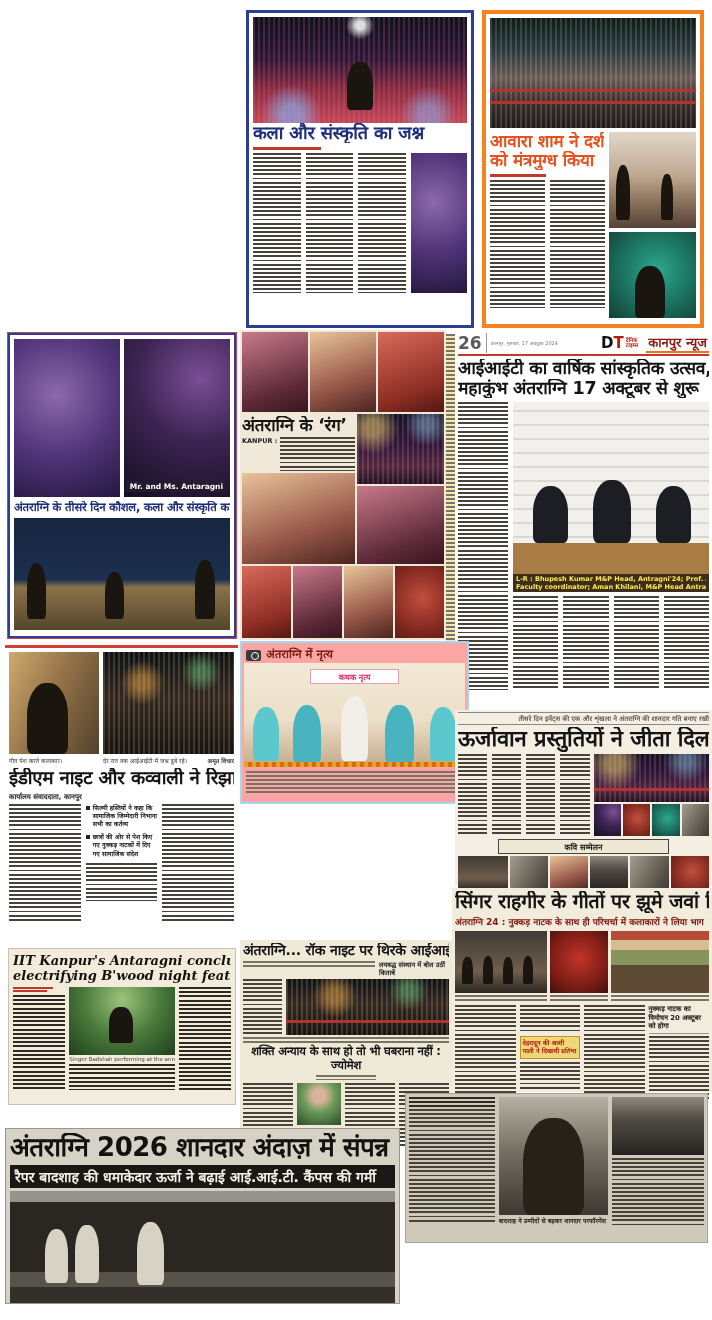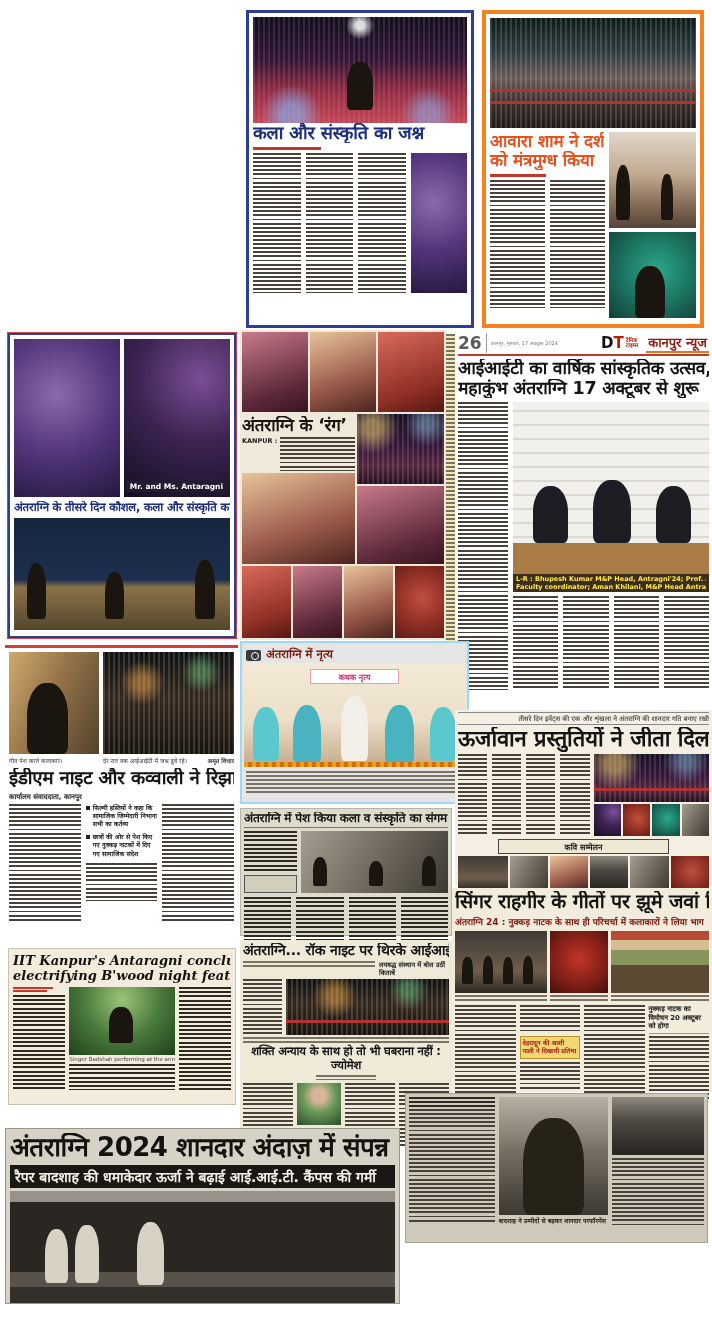--- a/index.html
+++ b/index.html
@@ -227,57 +227,37 @@
         <div style="display:flex;margin-bottom:5px">
           <div class="sqb"></div>
           <div style="font-size:6.3px;font-weight:700;line-height:1.3;color:#222">छात्रों की ओर से पेश किए गए नुक्कड़ नाटकों में दिए गए सामाजिक संदेश</div>
         </div>
         <div class="greek" style="height:38px"></div>
       </div>
       <div class="col greek"></div>
     </div>
   </div>
 
-  <div class="abs" style="left:240px;top:641px;width:229px;height:163px;border:2px solid #9fd8ef;background:#e5e5e5">
+  <div class="abs" style="left:240px;top:641px;width:229px;height:163px;border:2px solid #9fd8ef;background:#fca5a5">
     <div style="display:flex;height:20px;align-items:center">
       <div class="cam"></div>
       <div style="font-size:11.5px;font-weight:700;color:#7a1f12">अंतराग्नि में नृत्य</div>
     </div>
     <div class="ph p-kathak" style="height:104px;margin:0 2px">
       <div style="position:absolute;left:30%;top:6px;width:40%;background:#fff;border:1px solid #e8a0b0;color:#d8286a;font-size:8px;font-weight:700;text-align:center;padding:1px 0">कथक नृत्य</div>
       <div class="fig" style="left:4%;bottom:6%;width:12%;height:52%;background:#5ac8cc"></div>
       <div class="fig" style="left:22%;bottom:4%;width:13%;height:56%;background:#49b4c0"></div>
       <div class="fig" style="left:44%;bottom:6%;width:12%;height:62%;background:#f2efe8"></div>
       <div class="fig" style="left:64%;bottom:4%;width:13%;height:56%;background:#49b4c0"></div>
       <div class="fig" style="left:84%;bottom:6%;width:12%;height:52%;background:#5ac8cc"></div>
       <div style="position:absolute;left:0;right:0;bottom:0;height:5px;background:repeating-linear-gradient(90deg,#e8a020 0 4px,#d86a10 4px 8px)"></div>
     </div>
     <div class="greek lt" style="height:24px;margin:4px 4px 0"></div>
   </div>
 
-  <div class="abs" style="left:240px;top:808px;width:212px;height:128px;background:#dedacc;border:1px solid #b8b4a6;padding:3px">
-    <div class="hd nowrap" style="font-size:12px;border-bottom:1px solid #777;padding-bottom:2px">अंतराग्नि में पेश किया कला व संस्कृति का संगम</div>
-    <div style="display:flex;gap:4px;margin-top:3px;height:62px">
-      <div style="width:26%;flex:none;display:flex;flex-direction:column;gap:3px">
-        <div class="greek dk" style="flex:1"></div>
-        <div class="greek dk" style="height:18px;border:1px solid #555;padding:2px;background:#d2cebe"></div>
-      </div>
-      <div class="ph p-bw" style="flex:1">
-        <div class="fig" style="left:8%;bottom:12%;width:10%;height:46%"></div>
-        <div class="fig" style="left:46%;bottom:12%;width:10%;height:40%"></div>
-        <div class="fig" style="left:82%;bottom:12%;width:10%;height:48%"></div>
-      </div>
-    </div>
-    <div class="cols" style="margin-top:4px;height:46px">
-      <div class="col greek dk"></div>
-      <div class="col greek dk"></div>
-      <div class="col greek dk"></div>
-      <div class="col greek dk"></div>
-    </div>
-  </div>
 
   <div class="abs" style="left:455px;top:710px;width:257px;height:176px;background:#f4efe2;padding:2px 3px">
     <div class="nowrap" style="font-size:6.8px;color:#222;text-align:right;border-top:1px solid #888;border-bottom:1px solid #888;padding:1px 0">तीसरे दिन इवेंट्स की एक और शृंखला ने अंतराग्नि की शानदार गति बनाए रखी</div>
     <div class="hd nowrap" style="font-size:22px;text-align:left;margin:2px 0">ऊर्जावान प्रस्तुतियों ने जीता दिल</div>
     <div style="display:flex;gap:4px;height:82px">
       <div class="cols" style="flex:1.1;min-width:0">
         <div class="col greek"></div>
         <div class="col greek"></div>
         <div class="col greek"></div>
         <div class="col greek"></div>
@@ -373,21 +353,21 @@
     <div class="greek lt" style="height:5px;width:60px;margin:0 auto 3px"></div>
     <div style="display:flex;gap:4px;height:64px">
       <div class="col greek"></div>
       <div class="ph p-portrait" style="width:44px;flex:none;height:42px"></div>
       <div class="col greek"></div>
       <div class="col greek"></div>
     </div>
   </div>
 
   <div class="abs" style="left:5px;top:1128px;width:395px;height:176px;background:#d6d2c6;border:1px solid #9a968a;padding:4px">
-    <div class="hd nowrap" style="font-size:26px;color:#14120e;letter-spacing:-.5px">अंतराग्नि 2024 शानदार अंदाज़ में संपन्न</div>
+    <div class="hd nowrap" style="font-size:26px;color:#14120e;letter-spacing:-.5px">अंतराग्नि 2026 शानदार अंदाज़ में संपन्न</div>
     <div class="nowrap" style="background:#1a1814;color:#f4f0e6;font-size:14px;font-weight:700;padding:2px 5px;margin:3px 0">रैपर बादशाह की धमाकेदार ऊर्जा ने बढ़ाई आई.आई.टी. कैंपस की गर्मी</div>
     <div class="ph p-stagebw" style="height:112px">
       <div class="figlt" style="left:9%;bottom:18%;width:6%;height:48%"></div>
       <div class="figlt" style="left:17%;bottom:18%;width:6%;height:52%"></div>
       <div class="figlt" style="left:33%;bottom:16%;width:7%;height:56%"></div>
     </div>
   </div>
 
   <div class="abs" style="left:405px;top:1093px;width:303px;height:150px;background:#cfc9ba;border:1px solid #a8a294;padding:3px">
     <div style="display:flex;gap:4px;height:128px">

